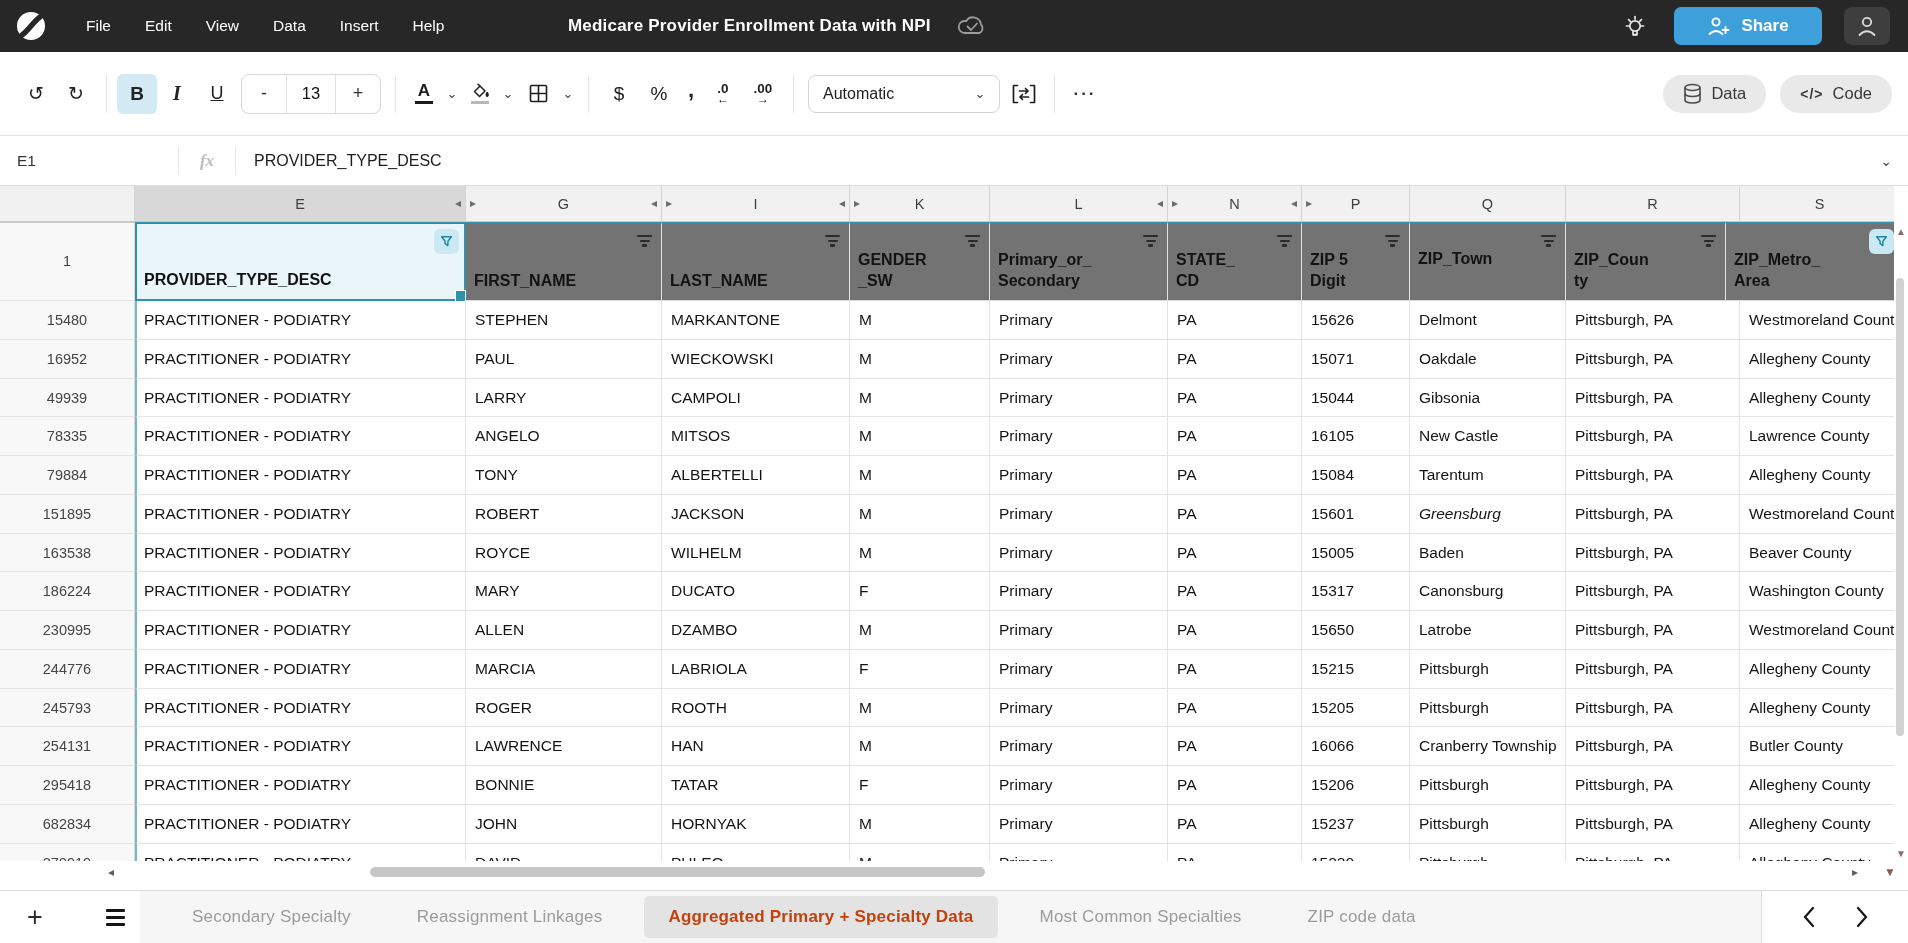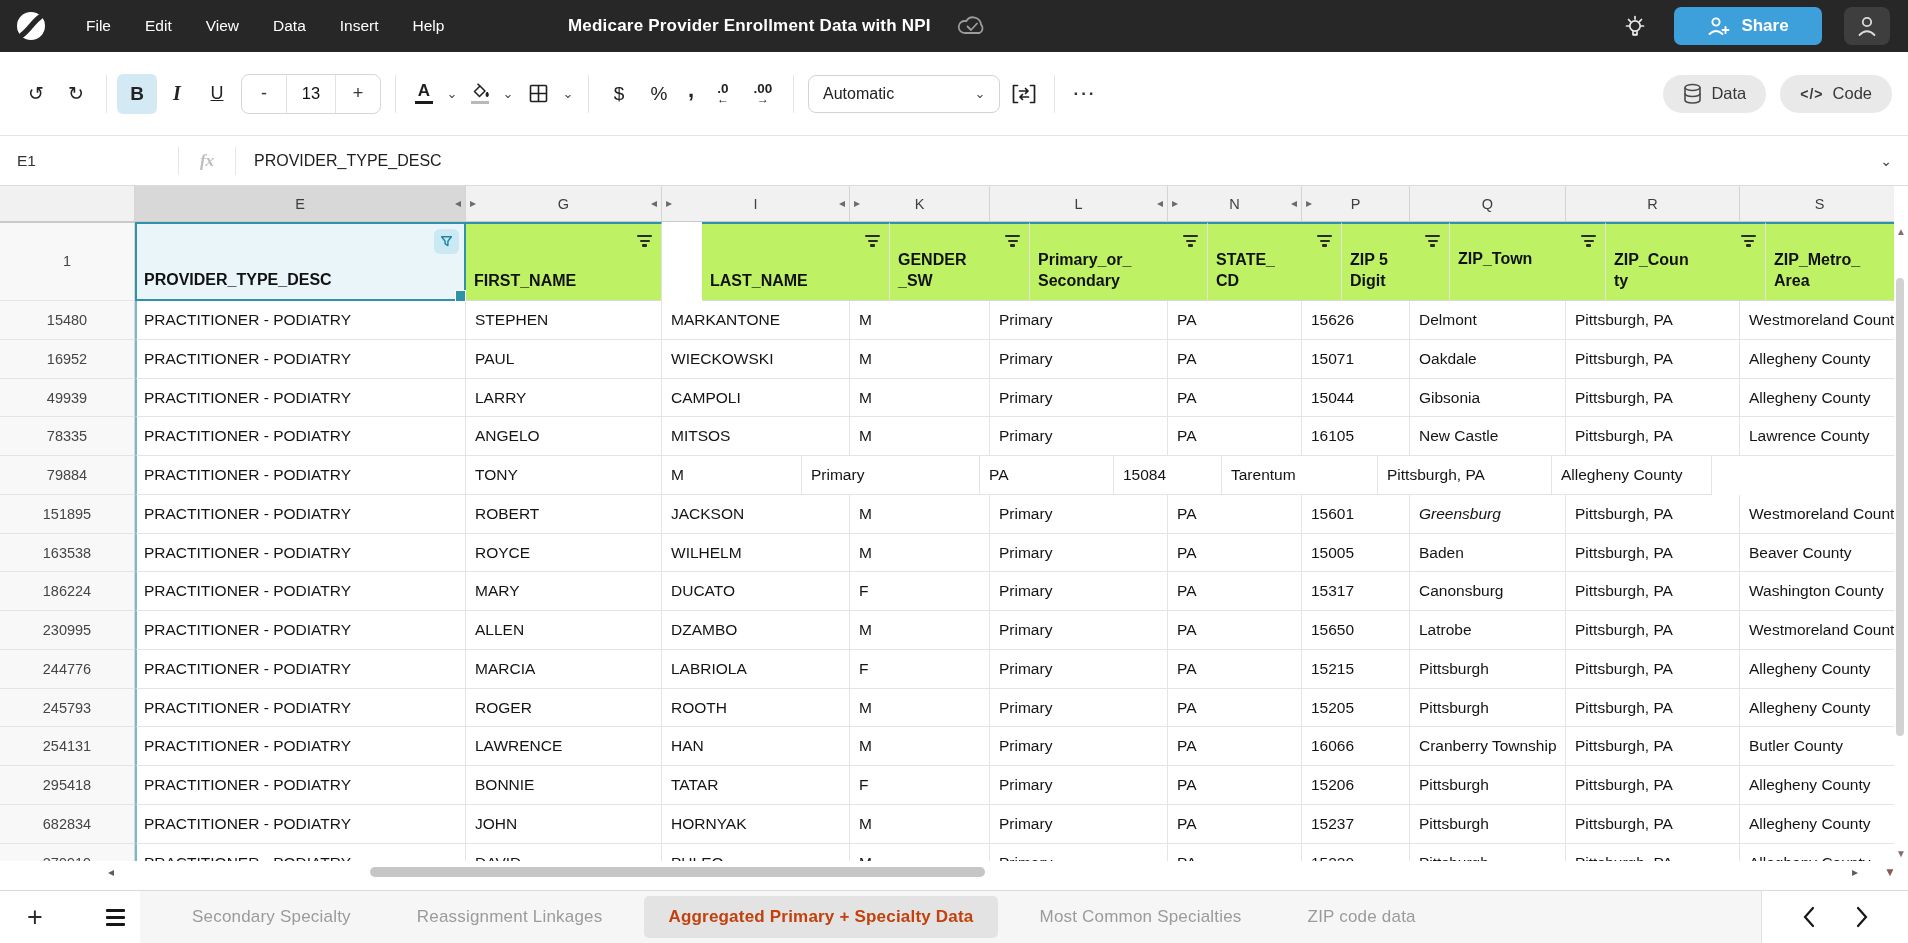--- a/index.html
+++ b/index.html
@@ -69,21 +69,21 @@
            border-bottom:1px solid #C9C9C9; display:flex; align-items:center; justify-content:center;
            font-size:14.5px; color:#3f3f3f; }
   .lcell.sel { background:#D8D8D8; }
   .harr { position:absolute; top:50%; transform:translateY(-54%); font-size:12px; color:#6b6b6b; }
   .harr.l { left:4px; } .harr.r { right:4px; }
 
   .headerrow { display:flex; height:79px; width:1894px; overflow:hidden; background:#fff; }
   .rnum { width:135px; flex-shrink:0; background:#F8F8F8; border-right:1px solid #D8D8D8; border-bottom:1px solid #E4E4E4;
           text-align:center; font-size:14.5px; color:#454545; }
   .hnum { height:79px; line-height:77px; border-top:1px solid #C9C9C9; }
-  .hcell { position:relative; flex-shrink:0; height:79px; background:#bef264; border-top:2px solid #2E93A8;
+  .hcell { position:relative; flex-shrink:0; height:79px; background:#737373; border-top:2px solid #2E93A8;
            border-right:1px solid #E2E2E2; border-bottom:1px solid #D9D9D9;
            display:flex; flex-direction:column; justify-content:flex-end; padding:6px 8px 9px;
            font-weight:700; font-size:16px; line-height:21px; color:#121212; white-space:nowrap; overflow:hidden; }
   .hcell.vcenter { justify-content:center; padding-bottom:14px; }
   .hcell.hsel { background:#E9F5F9; border:2px solid #2E93A8; padding-left:7px; overflow:visible; }
   .funnel-chip { position:absolute; top:5px; right:5px; width:25px; height:25px; border-radius:6px; background:#CBE9F2;
                  display:flex; align-items:center; justify-content:center; }
   .sort-icon { position:absolute; top:11px; right:9px; display:flex; flex-direction:column; align-items:center; gap:2.5px; }
   .sort-icon i { display:block; height:2.2px; background:#2b2b2b; border-radius:1px; }
   .handle { position:absolute; right:-2px; bottom:-4px; width:11px; height:13px; background:#2E93A8; border:1px solid #fff; }
@@ -378,21 +378,21 @@
         <div class="hcell" style="width: 196px;">
           <div>
             <div>FIRST_NAME</div>
           </div>
           <span class="sort-icon">
             <i style="width:15px"></i>
             <i style="width:10px"></i>
             <i style="width:5px"></i>
           </span>
         </div>
-        <div class="hcell" style="width: 188px; margin-left: 40px;">
+        <div class="hcell" style="width: 188px;">
           <div>
             <div>LAST_NAME</div>
           </div>
           <span class="sort-icon">
             <i style="width:15px"></i>
             <i style="width:10px"></i>
             <i style="width:5px"></i>
           </span>
         </div>
         <div class="hcell" style="width: 140px;">
@@ -522,20 +522,21 @@
           <div class="dcell" style="width: 134px;">PA</div>
           <div class="dcell" style="width: 108px;">16105</div>
           <div class="dcell" style="width: 156px;">New Castle</div>
           <div class="dcell" style="width: 174px;">Pittsburgh, PA</div>
           <div class="dcell" style="width: 160px;">Lawrence County</div>
         </div>
         <div class="drow">
           <div class="rnum">79884</div>
           <div class="dcell first" style="width: 331px;">PRACTITIONER - PODIATRY</div>
           <div class="dcell" style="width: 196px;">TONY</div>
+          <div class="dcell" style="width: 188px;">ALBERTELLI</div>
           <div class="dcell" style="width: 140px;">M</div>
           <div class="dcell" style="width: 178px;">Primary</div>
           <div class="dcell" style="width: 134px;">PA</div>
           <div class="dcell" style="width: 108px;">15084</div>
           <div class="dcell" style="width: 156px;">Tarentum</div>
           <div class="dcell" style="width: 174px;">Pittsburgh, PA</div>
           <div class="dcell" style="width: 160px;">Allegheny County</div>
         </div>
         <div class="drow">
           <div class="rnum">151895</div>

